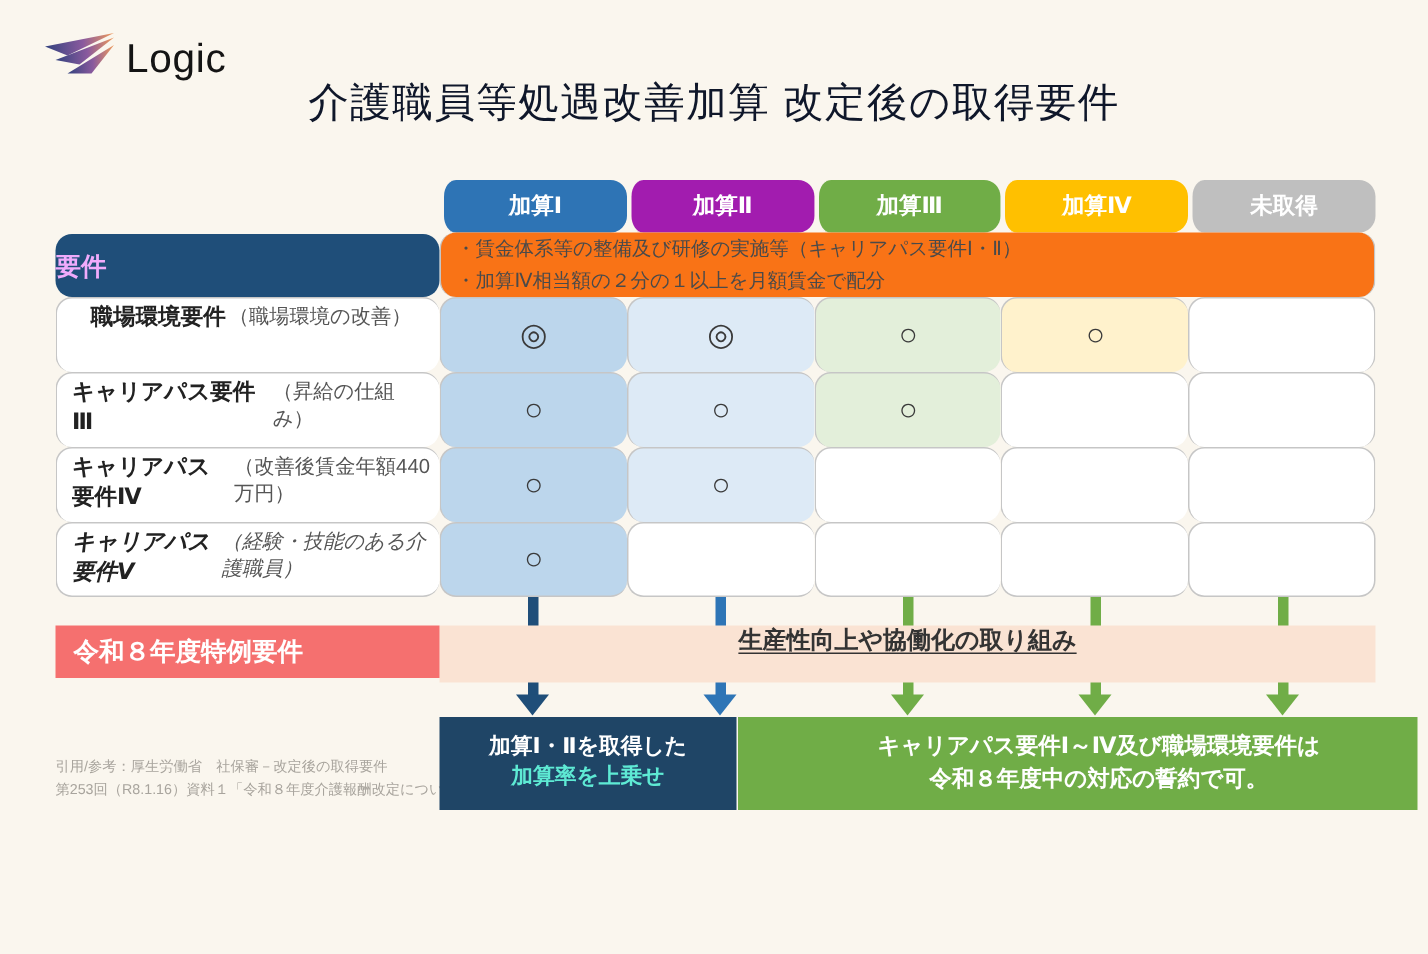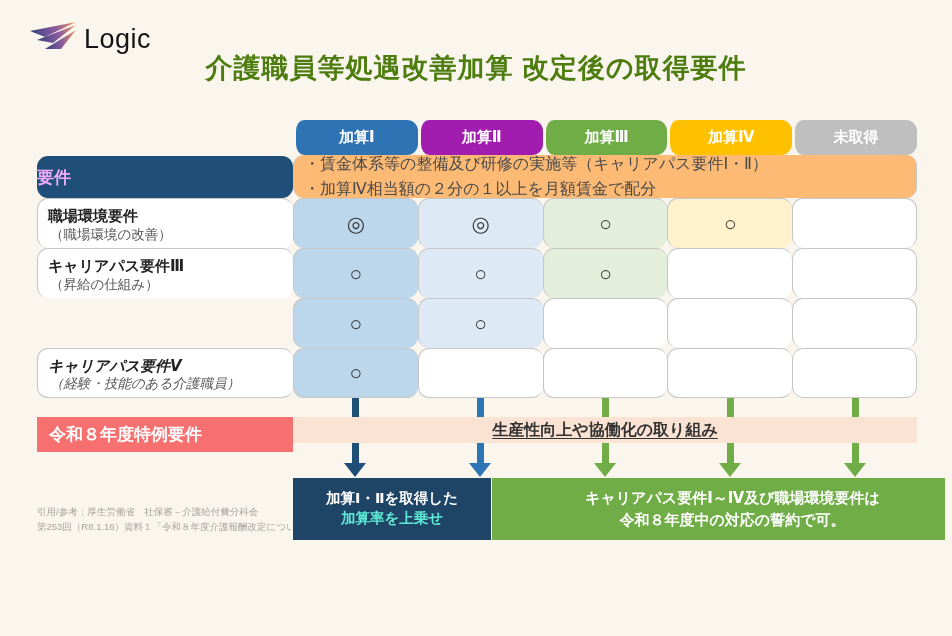--- a/index.html
+++ b/index.html
@@ -13,21 +13,21 @@
     background:#FAF6EE;
     overflow:hidden;
     margin:0 auto;
   }
   
   .logo{position:absolute;left:30px;top:22px;display:flex;align-items:center;gap:8px;}
   .logo-text{font-size:27px;font-weight:400;color:#141414;letter-spacing:.5px;}
   
   .title{
     position:absolute;left:0;top:50px;width:100%;
-    text-align:center;font-size:27px;font-weight:bold;color:#4d7c0f;
+    text-align:center;font-size:27px;font-weight:normal;color:#0f172a;
     letter-spacing:1px;margin:0;
   }
   
   .tbl{
     position:absolute;left:37px;top:120px;width:880px;height:278px;
     display:grid;
     grid-template-columns:256px repeat(5,124.8px);
     grid-template-rows:35px 43px 50px 50px 50px 50px;
     box-sizing:border-box;
   }
@@ -41,31 +41,31 @@
     color:#fff;font-size:15px;font-weight:bold;
     display:flex;align-items:center;justify-content:center;
     border-left:3px solid #FAF6EE;
   }
   .h1{grid-area:1/2;background:#2E74B5;}
   .h2{grid-area:1/3;background:#a21caf;}
   .h3{grid-area:1/4;background:#70AD47;}
   .h4{grid-area:1/5;background:#FFC000;}
   .h5{grid-area:1/6;background:#BFBFBF;}
   .subrow{
-    grid-area:2/2/3/7;background:#fdba74;
+    grid-area:2/2/3/7;background:#f97316;
     border-left:1px solid #C6C6C6;border-right:1px solid #C6C6C6;
-    font-size:16px;color:#4a4a4a;line-height:1.55;
+    font-size:13px;color:#4a4a4a;line-height:1.55;
     padding:3px 10px;
     display:flex;flex-direction:column;justify-content:center;
   }
   .lbl{
     grid-column:1;background:#fff;
     border-top:1px solid #C6C6C6;border-left:1px solid #C6C6C6;
     padding:3px 6px 0 10px;
-    display:flex;flex-direction:column;justify-content:center;
+    display:flex;flex-direction:row;justify-content:center;
   }
   .lbl .nm{font-size:15px;font-weight:bold;color:#222;line-height:1.3;}
   .lbl .dt{font-size:13.5px;color:#555;line-height:1.3;padding-left:2px;}
   .mark{
     border-top:1px solid #C6C6C6;border-left:1px solid #C6C6C6;
     display:flex;align-items:center;justify-content:center;
     font-size:21px;color:#3a3a3a;background:#fff;
   }
   .c5{border-right:1px solid #C6C6C6;}
   .rb{border-bottom:1px solid #C6C6C6;font-style:italic;}
@@ -74,22 +74,22 @@
   .t3{background:#E3EFDA;}
   .t4{background:#FFF2CC;}
   
   .sp-label{
     position:absolute;left:37px;top:417px;width:256px;height:35px;
     background:#F5706F;color:#fff;font-size:17px;font-weight:bold;
     display:flex;align-items:center;padding-left:12px;box-sizing:border-box;
     z-index:3;
   }
   .sp-band{
-    position:absolute;left:293px;top:417px;width:624px;height:26px;
-    background:#FAE3D3;display:flex;align-items:center;justify-content:center;
+    position:absolute;left:293px;top:417px;width:624px;height:38px;
+    background:#FAE3D3;display:flex;justify-content:center;
     z-index:2;
   }
   .sp-band span{
     font-size:16px;font-weight:bold;color:#333;text-decoration:underline;
     text-underline-offset:3px;
   }
   
   .arrow{position:absolute;top:398px;width:22px;height:79px;z-index:1;}
   .arrow::before{
     content:"";position:absolute;left:7.5px;top:0;width:7px;height:66px;
@@ -175,20 +175,24 @@
     <div class="lbl" style="grid-row:4">
       <div class="nm">キャリアパス要件Ⅲ</div>
       <div class="dt">（昇給の仕組み）</div>
     </div>
     <div class="mark t1" style="grid-area:4/2">○</div>
     <div class="mark t2" style="grid-area:4/3">○</div>
     <div class="mark t3" style="grid-area:4/4">○</div>
     <div class="mark" style="grid-area:4/5"></div>
     <div class="mark c5" style="grid-area:4/6"></div>
 
+    <div class="lbl" style="grid-row:5">
+      <div class="nm">キャリアパス要件Ⅳ</div>
+      <div class="dt">（改善後賃金年額440万円）</div>
+    </div>
     <div class="mark t1" style="grid-area:5/2">○</div>
     <div class="mark t2" style="grid-area:5/3">○</div>
     <div class="mark" style="grid-area:5/4"></div>
     <div class="mark" style="grid-area:5/5"></div>
     <div class="mark c5" style="grid-area:5/6"></div>
 
     <div class="lbl rb" style="grid-row:6">
       <div class="nm">キャリアパス要件Ⅴ</div>
       <div class="dt">（経験・技能のある介護職員）</div>
     </div>
@@ -213,17 +217,17 @@
   <div class="box-blue">
     <span>加算Ⅰ・Ⅱを取得した</span>
     <span class="yl">加算率を上乗せ</span>
   </div>
   <div class="box-green">
     <span>キャリアパス要件Ⅰ～Ⅳ及び職場環境要件は</span>
     <span>令和８年度中の対応の誓約で可。</span>
   </div>
 
   <div class="footer">
-    <div>引用/参考：厚生労働省　社保審－介護給付費分科会</div>
+    <div>引用/参考：厚生労働省　社保審－改定後の取得要件</div>
     <div>第253回（R8.1.16）資料１「令和８年度介護報酬改定について」より</div>
   </div>
 
 </div>
 
 </body></html>

